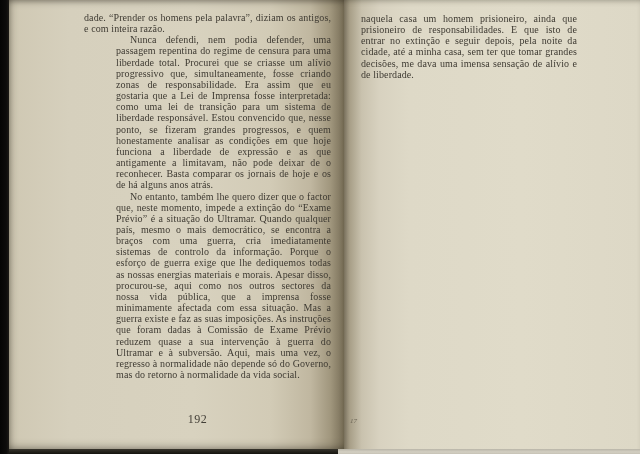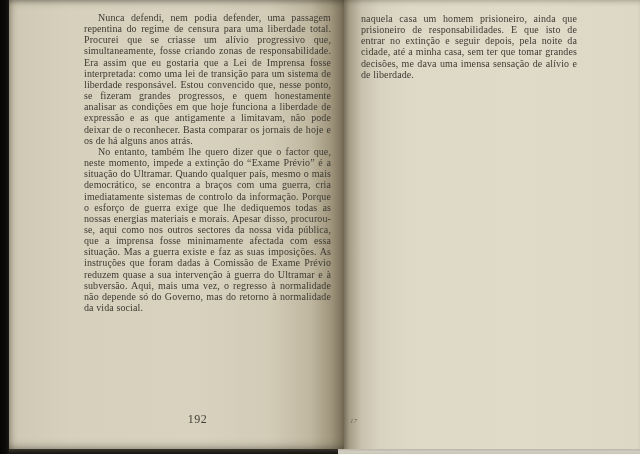--- a/index.html
+++ b/index.html
@@ -51,21 +51,21 @@
     position: absolute;
     color: #3e3a32;
     font-size: 10px;
     line-height: 11.15px;
     text-align: justify;
     letter-spacing: 0.1px;
   }
   .textcol-left  { left: 84px;  top: 12px; width: 247px; }
   .textcol-right { left: 361px; top: 13px; width: 216px; }
   .textcol p { margin: 0; }
-  .textcol p.indent { text-indent: 14px; }
+  .textcol p.indent { text-indent: 14px; margin-left: 32px; }
   .textcol p.gap-before { margin-top: 6px; }
   .pagenum {
     position: absolute;
     top: 412px;
     font-size: 12px;
     color: #433f37;
     text-align: center;
     letter-spacing: 0.5px;
   }
   .pagenum-left  { left: 80px;  width: 235px; }
@@ -85,20 +85,21 @@
 
   <div class="scan-edge-left"></div>
 
   <div class="page page-left"></div>
   <div class="page page-right"></div>
 
   <div class="scan-strip-bottom-left"></div>
   <div class="scan-strip-bottom-right"></div>
 
   <div class="textcol textcol-left">
+    <p class="no-indent">dade. “Prender os homens pela palavra”, diziam os antigos, e com inteira razão.</p>
     <p class="indent">Nunca defendi, nem podia defender, uma passagem repentina do regime de censura para uma liberdade total. Procurei que se criasse um alívio progressivo que, simultaneamente, fosse criando zonas de responsabilidade. Era assim que eu gostaria que a Lei de Imprensa fosse interpretada: como uma lei de transição para um sistema de liberdade responsável. Estou convencido que, nesse ponto, se fizeram grandes progressos, e quem honestamente analisar as condições em que hoje funciona a liberdade de expressão e as que antigamente a limitavam, não pode deixar de o reconhecer. Basta comparar os jornais de hoje e os de há alguns anos atrás.</p>
     <p class="indent">No entanto, também lhe quero dizer que o factor que, neste momento, impede a extinção do “Exame Prévio” é a situação do Ultramar. Quando qualquer país, mesmo o mais democrático, se encontra a braços com uma guerra, cria imediatamente sistemas de controlo da informação. Porque o esforço de guerra exige que lhe dediquemos todas as nossas energias materiais e morais. Apesar disso, procurou-se, aqui como nos outros sectores da nossa vida pública, que a imprensa fosse minimamente afectada com essa situação. Mas a guerra existe e faz as suas imposições. As instruções que foram dadas à Comissão de Exame Prévio reduzem quase a sua intervenção à guerra do Ultramar e à subversão. Aqui, mais uma vez, o regresso à normalidade não depende só do Governo, mas do retorno à normalidade da vida social.</p>
   </div>
 
   <div class="textcol textcol-right">
     <p class="no-indent">naquela casa um homem prisioneiro, ainda que prisioneiro de responsabilidades. E que isto de entrar no extinção e seguir depois, pela noite da cidade, até a minha casa, sem ter que tomar grandes decisões, me dava uma imensa sensação de alívio e de liberdade.</p>
   </div>
 
   <div class="pagenum pagenum-left">192</div>
 

